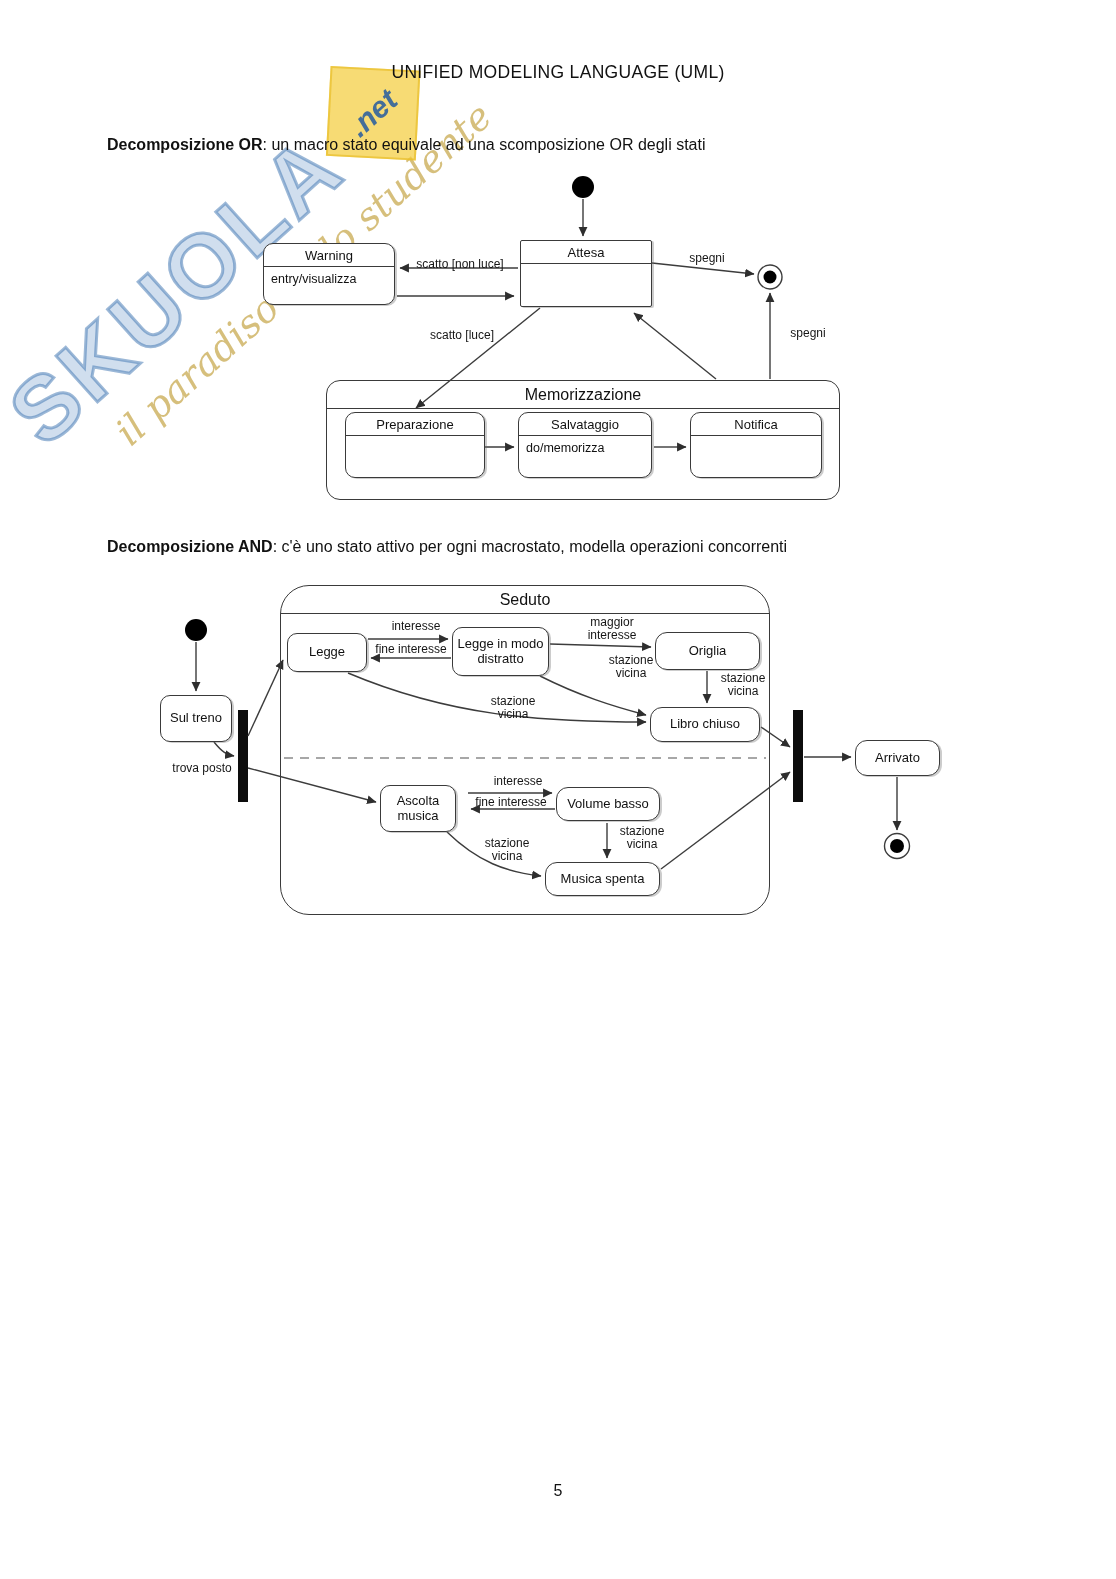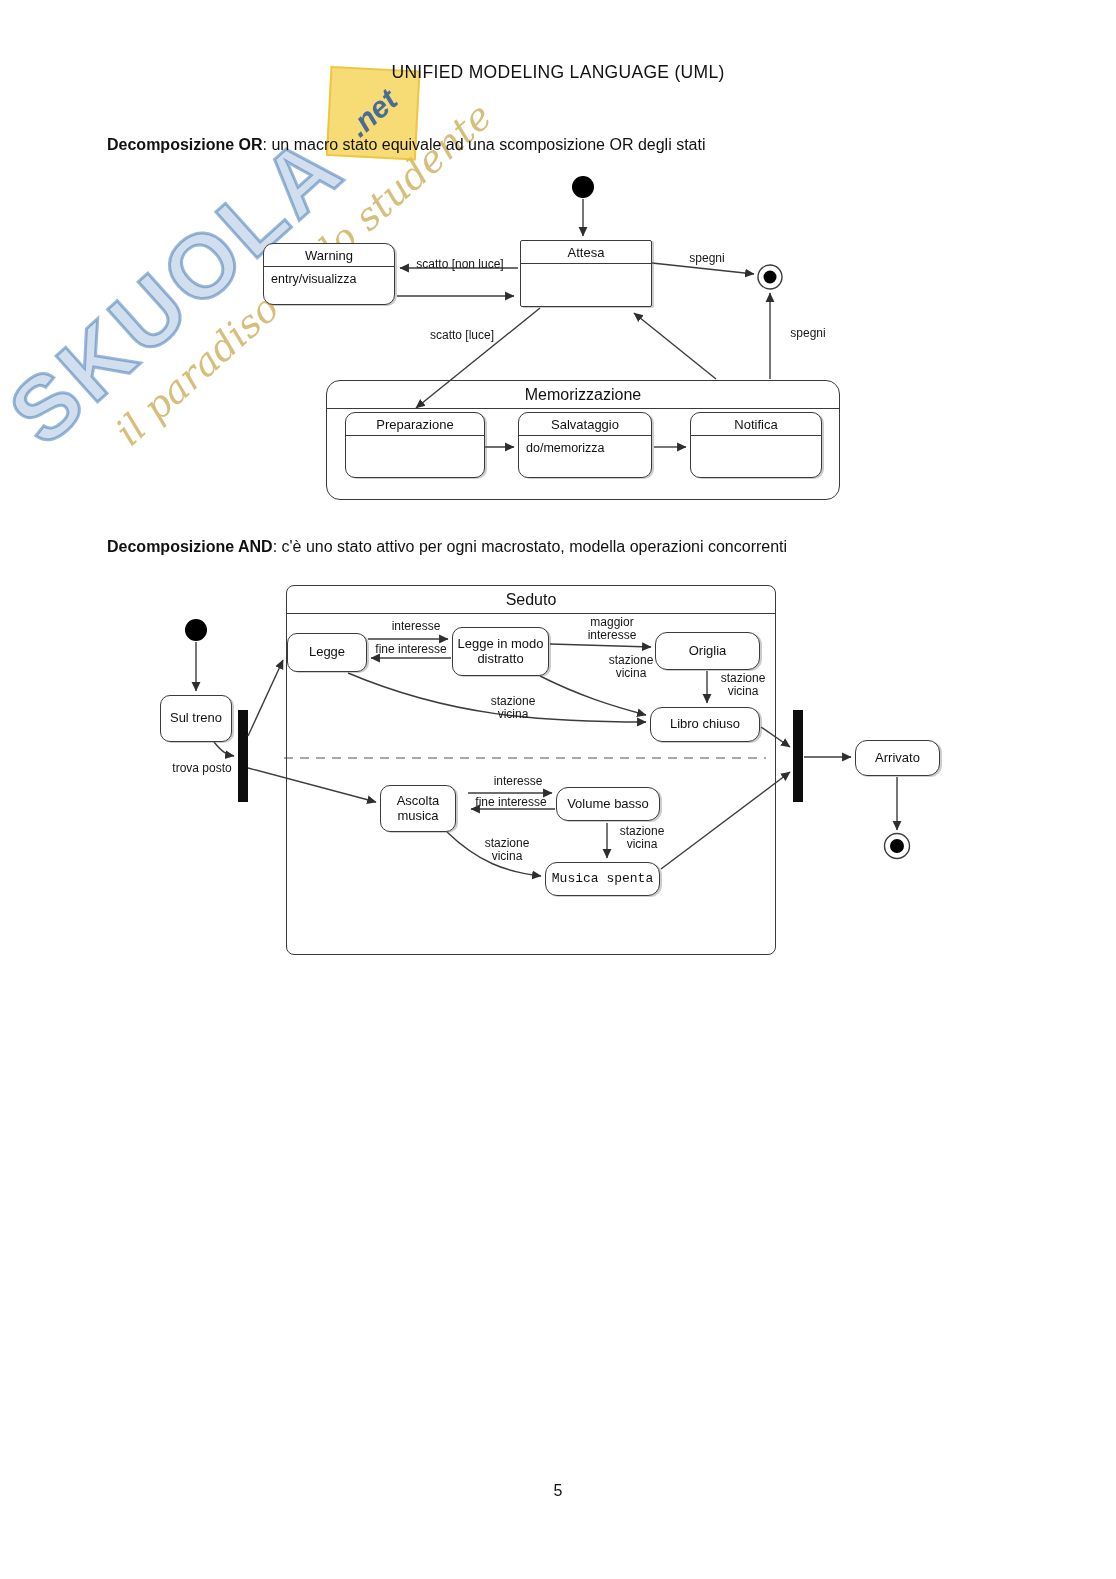--- a/index.html
+++ b/index.html
@@ -139,32 +139,32 @@
 
   <div class="cstate" style="left:690px; top:412px; width:132px; height:66px; border-radius:10px;">
     <div class="state-title">Notifica</div>
   </div>
 
   <div class="tlabel" style="left:404px; top:258px; width:112px;">scatto [non luce]</div>
   <div class="tlabel" style="left:682px; top:252px; width:50px;">spegni</div>
   <div class="tlabel" style="left:417px; top:329px; width:90px;">scatto [luce]</div>
   <div class="tlabel" style="left:783px; top:327px; width:50px;">spegni</div>
 
-  <div class="composite" style="left:280px; top:585px; width:490px; height:370px; border-radius:8px;margin-left:6px;">
+  <div class="composite" style="left:280px; top:585px; width:490px; height:330px; border-radius:29px;">
     <div class="state-title">Seduto</div>
   </div>
 
   <div class="sstate" style="left:160px; top:695px; width:72px; height:47px; border-radius:10px;">Sul treno</div>
   <div class="sstate" style="left:287px; top:633px; width:80px; height:39px; border-radius:10px;">Legge</div>
   <div class="sstate" style="left:452px; top:627px; width:97px; height:49px; border-radius:10px;">Legge in modo distratto</div>
   <div class="sstate" style="left:655px; top:632px; width:105px; height:38px;">Origlia</div>
   <div class="sstate" style="left:650px; top:707px; width:110px; height:35px;">Libro chiuso</div>
   <div class="sstate" style="left:380px; top:785px; width:76px; height:47px; border-radius:10px;">Ascolta musica</div>
   <div class="sstate" style="left:556px; top:787px; width:104px; height:34px;text-align:right;">Volume basso</div>
-  <div class="sstate" style="left:545px; top:862px; width:115px; height:34px;font-family:Liberation Mono, monospace;">Musica spenta</div>
+  <div class="sstate" style="left:545px; top:862px; width:115px; height:34px;">Musica spenta</div>
   <div class="sstate" style="left:855px; top:740px; width:85px; height:36px;">Arrivato</div>
 
   <div class="tlabel" style="left:167px; top:762px; width:70px;">trova posto</div>
   <div class="tlabel" style="left:383px; top:620px; width:66px;">interesse</div>
   <div class="tlabel" style="left:371px; top:643px; width:80px;">fine interesse</div>
   <div class="tlabel" style="left:580px; top:616px; width:64px;">maggior interesse</div>
   <div class="tlabel" style="left:602px; top:654px; width:58px;">stazione vicina</div>
   <div class="tlabel" style="left:714px; top:672px; width:58px;">stazione vicina</div>
   <div class="tlabel" style="left:484px; top:695px; width:58px;">stazione vicina</div>
   <div class="tlabel" style="left:488px; top:775px; width:60px;">interesse</div>

